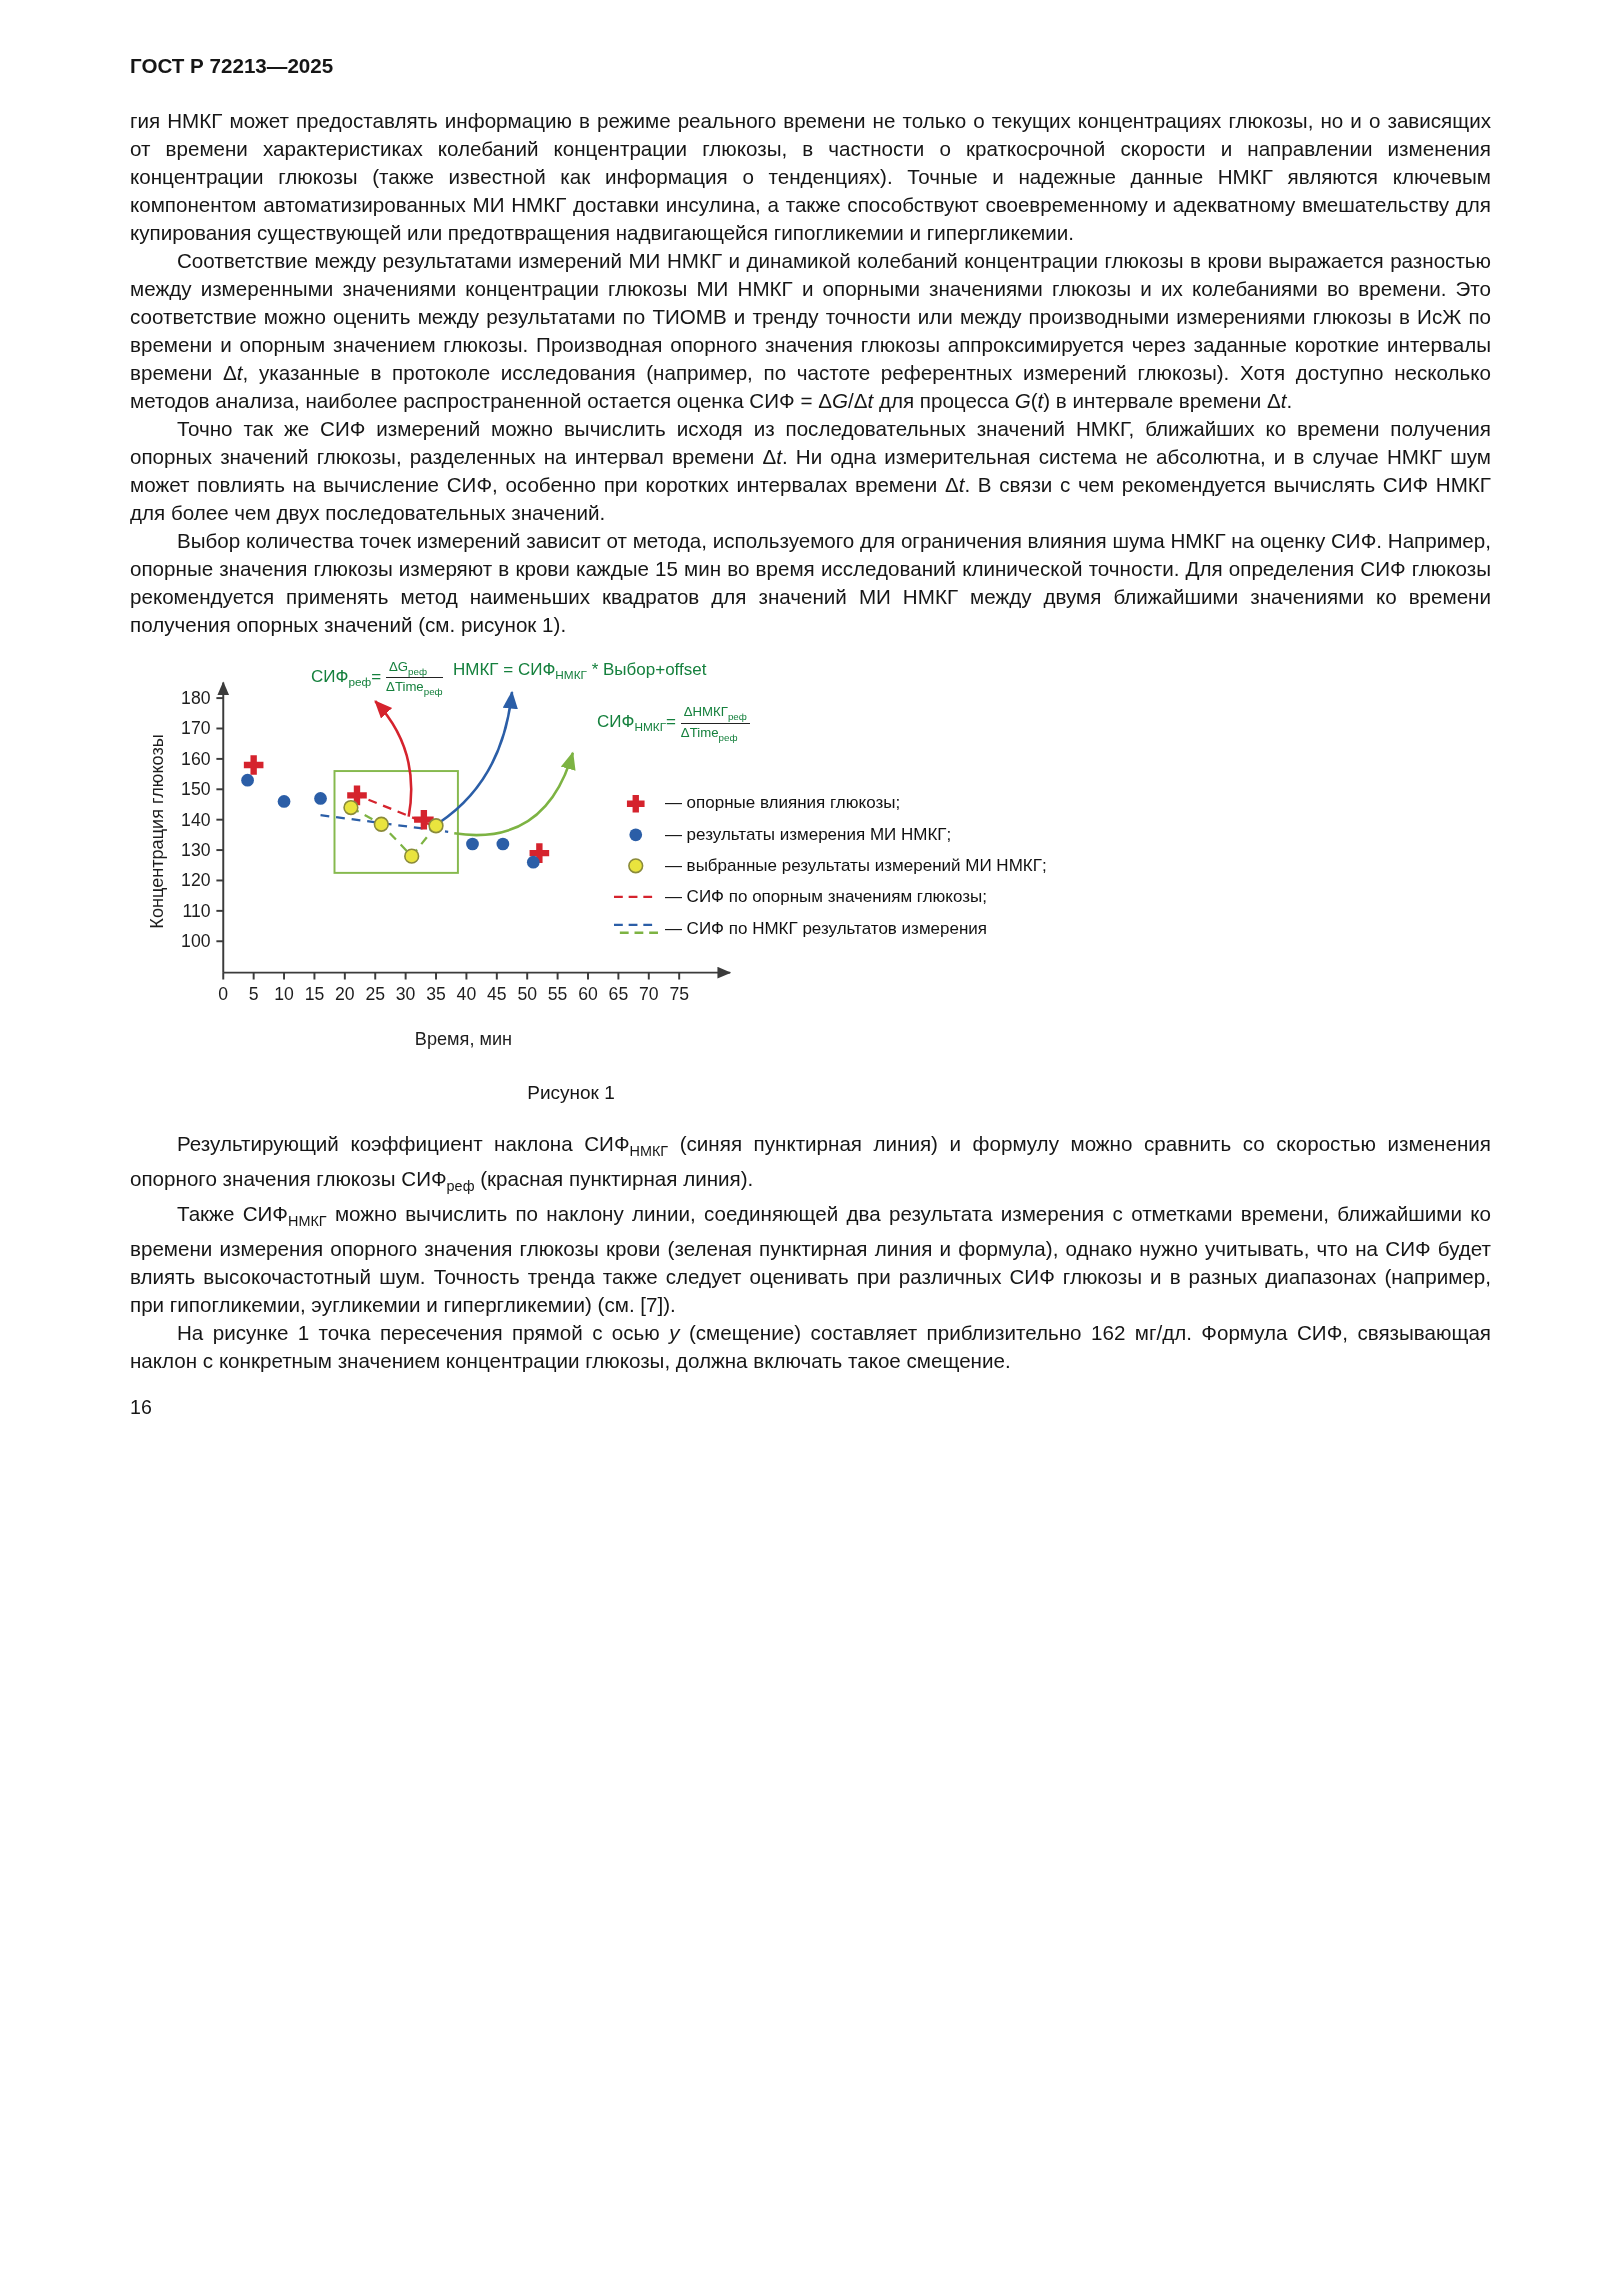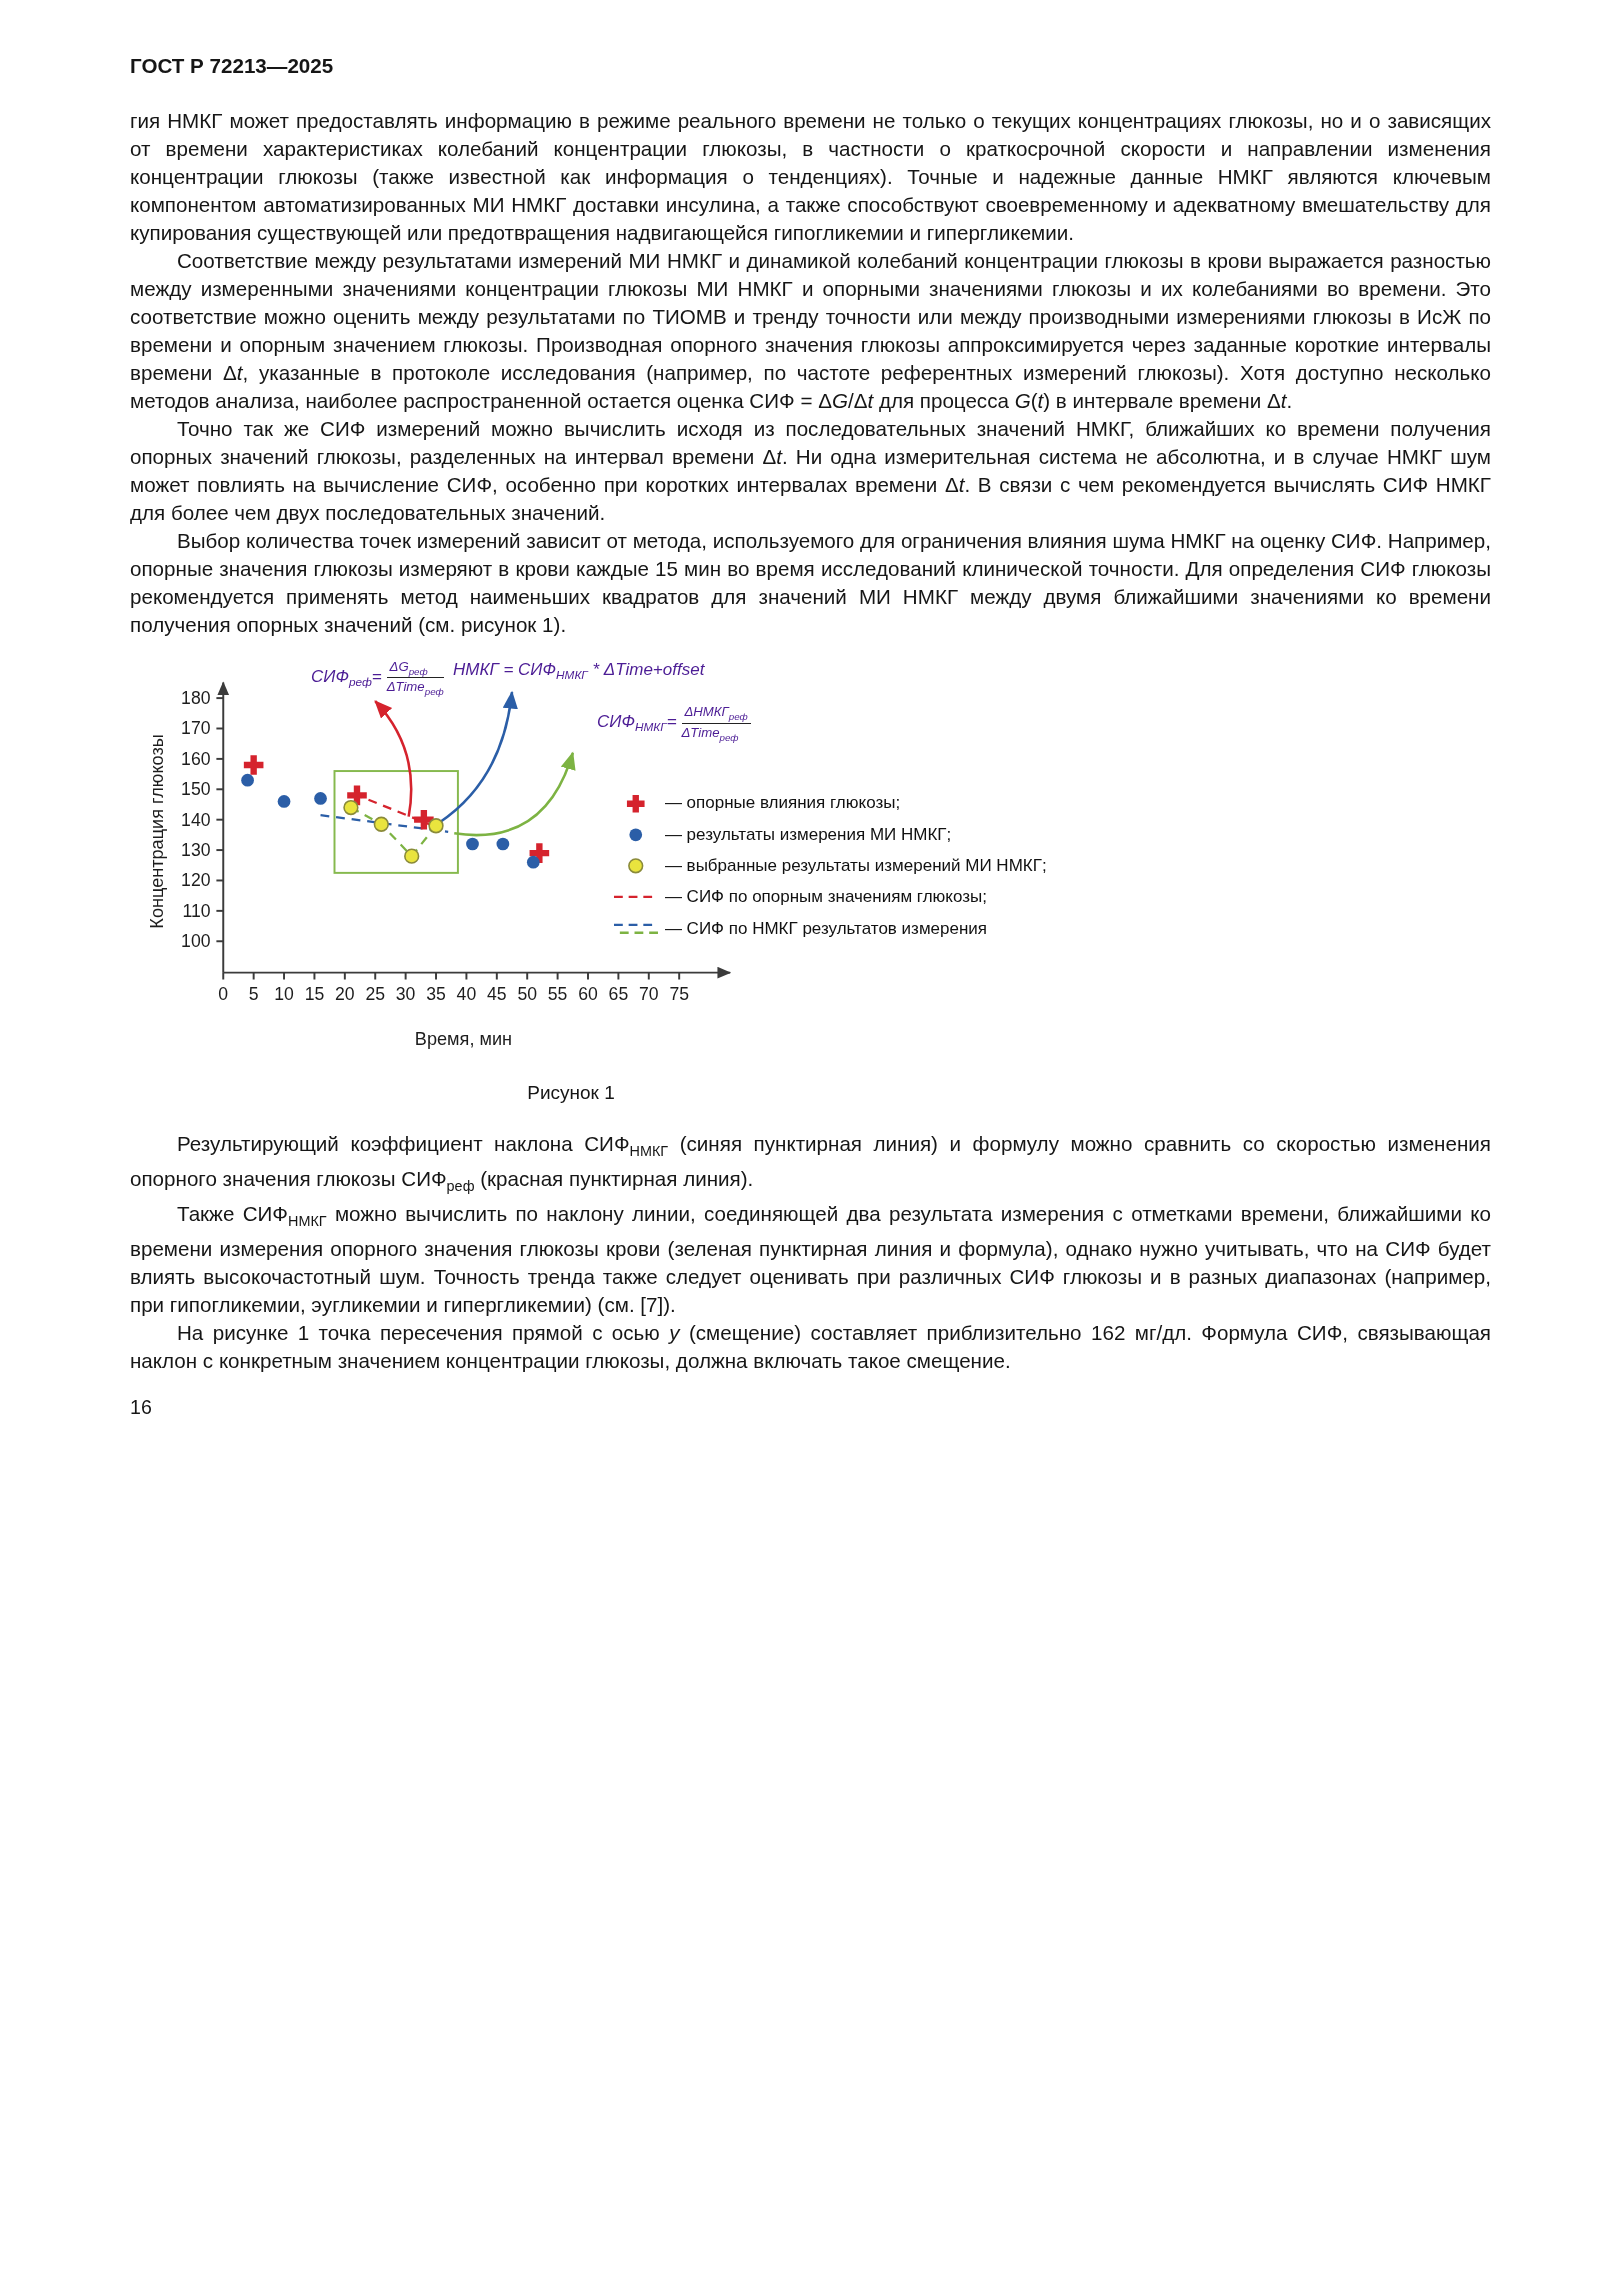--- a/index.html
+++ b/index.html
@@ -11,21 +11,21 @@
   }
   .header { font-weight: 700; font-size: 20.6px; margin: 0 0 29px; }
   .para { font-size: 20.6px; line-height: 28px; text-align: justify; margin: 0; }
   .para.indent { text-indent: 47px; }
   .para i { font-style: italic; }
   .para sub { font-size: 0.7em; }
   .figure { position: relative; height: 404px; margin-top: 13.7px; }
   svg text { font-family: "Liberation Sans", "DejaVu Sans", sans-serif; }
   .caption { width: 882px; text-align: center; font-size: 19px; margin: 25.5px 0 25.5px; }
   .page-number { font-size: 19.6px; margin-top: 21px; }
-  .formula { position: absolute; font-size: 17px; display: flex; align-items: center; white-space: nowrap; color: #4c1d95; font-style: italic; }
+  .formula { position: absolute; font-size: 17px; display: flex; align-items: center; white-space: nowrap; color: #15803d; }
   .formula sub { font-size: 11.8px; }
   .frac { display: inline-block; text-align: left; font-size: 13.2px; line-height: 1.15; margin-left: 4.9px; vertical-align: middle; }
   .frac sub { font-size: 9.8px; }
   .frac .num { display: block; border-bottom: 1.3px solid #222; padding: 0 2.9px 1px; }
   .frac .den { display: block; padding-top: 1px; }
   .legend { position: absolute; left: 482px; top: 139px; display: flex; flex-direction: column; gap: 7.8px; }
   .legend-row { display: flex; align-items: center; font-size: 17px; white-space: nowrap; height: 23.5px; color: #111; }
   .legend-icon { width: 47px; flex: 0 0 47px; display: flex; justify-content: center; align-items: center; margin-right: 5.9px; }
 </style>
 </head>
@@ -137,21 +137,21 @@
 
     <div class="formula" style="left:181px; top:5.9px;">
       <span><span>СИФ</span><sub>реф</sub><span>=</span></span>
       <span class="frac">
         <span class="num"><span>ΔG</span><sub>реф</sub></span>
         <span class="den"><span>ΔTime</span><sub>реф</sub></span>
       </span>
     </div>
 
     <div class="formula" style="left:323px; top:7.8px;">
-      <span><span>НМКГ = СИФ</span><sub>НМКГ</sub><span> * ΔTime+offset</span></span>
+      <span><span>НМКГ = СИФ</span><sub>НМКГ</sub><span> * Выбор+offset</span></span>
     </div>
 
     <div class="formula" style="left:467px; top:51px;">
       <span><span>СИФ</span><sub>НМКГ</sub><span>=</span></span>
       <span class="frac">
         <span class="num"><span>ΔНМКГ</span><sub>реф</sub></span>
         <span class="den"><span>ΔTime</span><sub>реф</sub></span>
       </span>
     </div>
 

